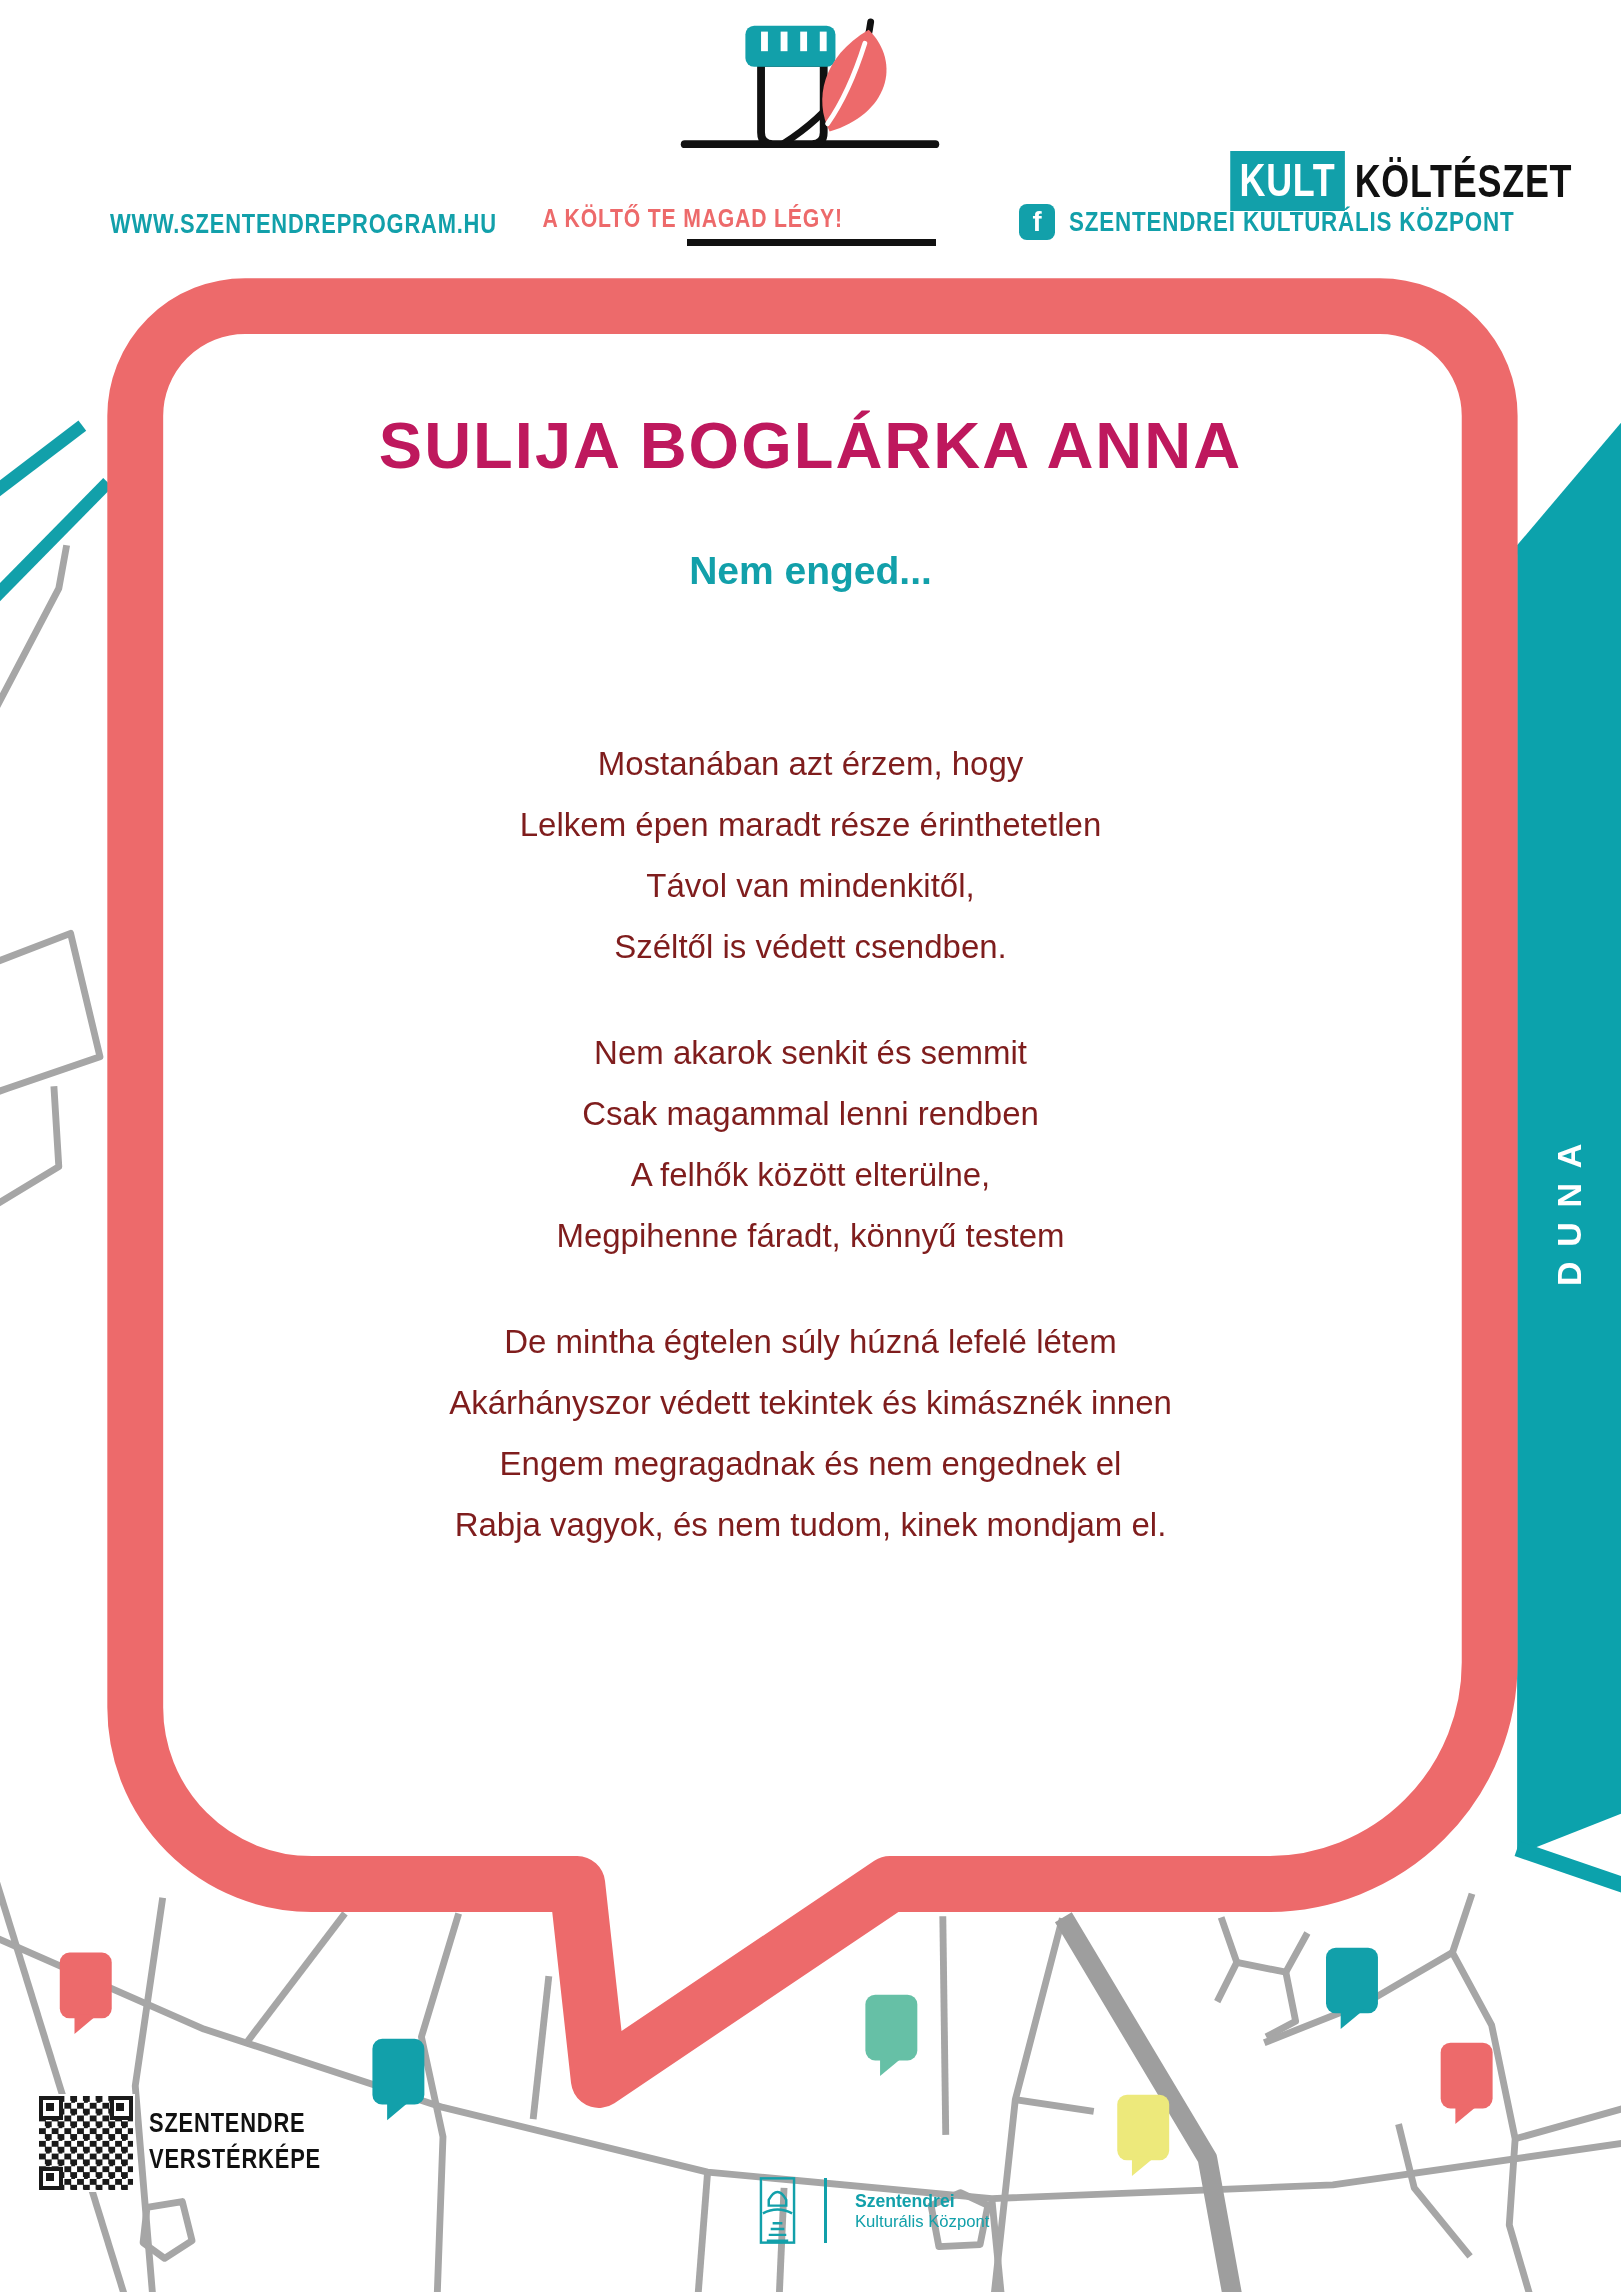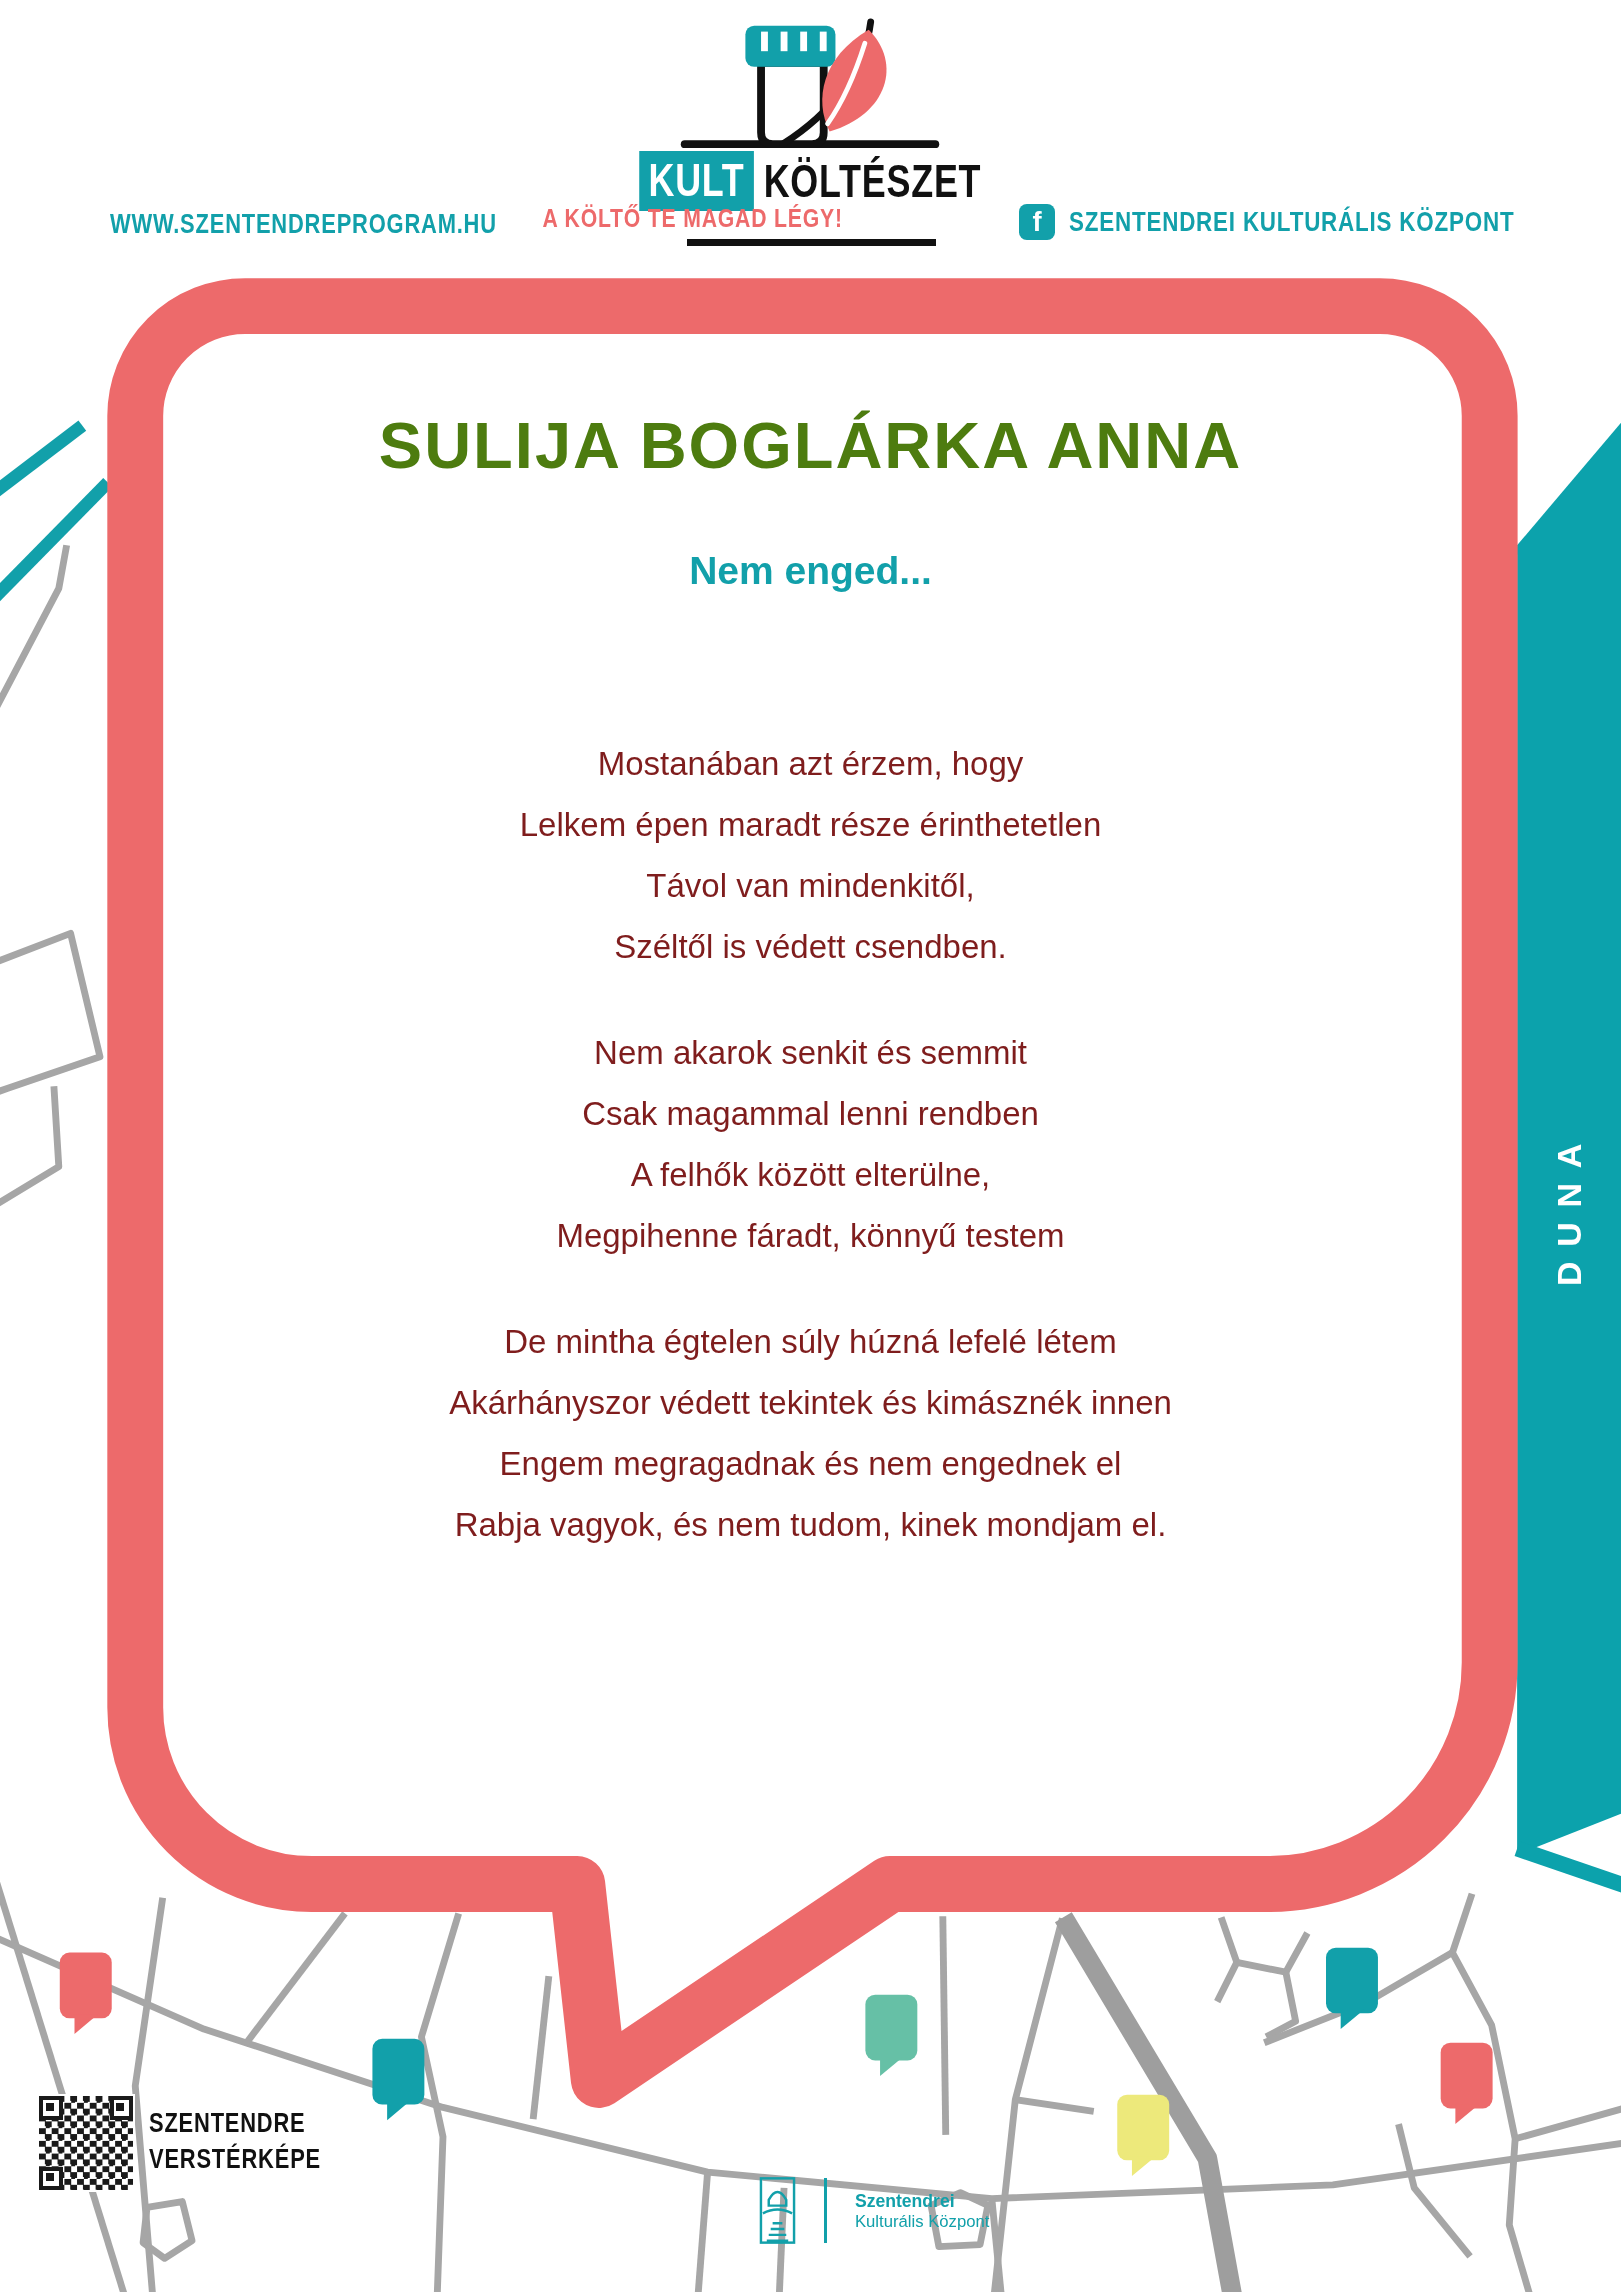--- a/index.html
+++ b/index.html
@@ -12,33 +12,33 @@
   .url-link{left:110px;top:208px;font-size:27.4px;font-weight:bold;color:#12A0AA;
             transform:scaleX(0.8);transform-origin:left center;white-space:nowrap;letter-spacing:1px;}
   .fb-row{left:1019px;top:204px;display:flex;align-items:center;gap:13.7px;}
   .fb-icon{width:36px;height:36px;border-radius:7.8px;background:#12A0AA;color:#fff;
            display:flex;align-items:center;justify-content:center;
            font-size:27.4px;font-weight:bold;}
   .fb-label{font-size:28px;font-weight:bold;color:#12A0AA;transform:scaleX(0.8);
             transform-origin:left center;white-space:nowrap;letter-spacing:1px;}
 
   .logo-svg{left:624px;top:9.8px;}
-  .kult-row{left:0;top:151px;width:1621px;display:flex;justify-content:center;}
+  .kult-row{left:0;top:151px;width:1621px;display:flex;justify-content:flex-end;}
   .kult-inner{display:inline-flex;align-items:center;gap:12.7px;transform:scaleX(0.78);
               transform-origin:center;font-weight:bold;font-size:46px;letter-spacing:1px;}
   .kult-box{background:#12A0AA;color:#fff;padding:2px 11.8px 3.9px 11.8px;}
   .kult-word{color:#111;}
   .tagline{left:0;top:203px;width:1385px;text-align:center;}
   .tagline span{display:inline-block;font-size:26.5px;font-weight:bold;color:#ED6A6B;
                 transform:scaleX(0.8);letter-spacing:1px;}
   .logo-underline{left:calc(50% - 124px);top:239px;width:249px;height:6.9px;background:#111;}
 
   
   .poet-name{left:0;top:408px;width:1621px;text-align:center;font-size:65px;
-             font-weight:600;letter-spacing:2px;color:#4d7c0f;}
+             font-weight:600;letter-spacing:2px;color:#be185d;}
   .poem-title{left:0;top:549px;width:1621px;text-align:center;font-size:39px;
               font-weight:600;color:#12A0AA;}
   .poem{left:0;top:733px;width:1621px;text-align:center;font-size:33px;
         font-weight:500;line-height:61px;color:#7f1d1d;}
   .stanza{margin:0 0 45px 0;}
 
   
   .duna-label{left:1422px;top:1188px;width:294px;text-align:center;
               transform:rotate(-90deg);transform-origin:center;color:#fff;
               font-size:34px;font-weight:bold;letter-spacing:14.7px;}

